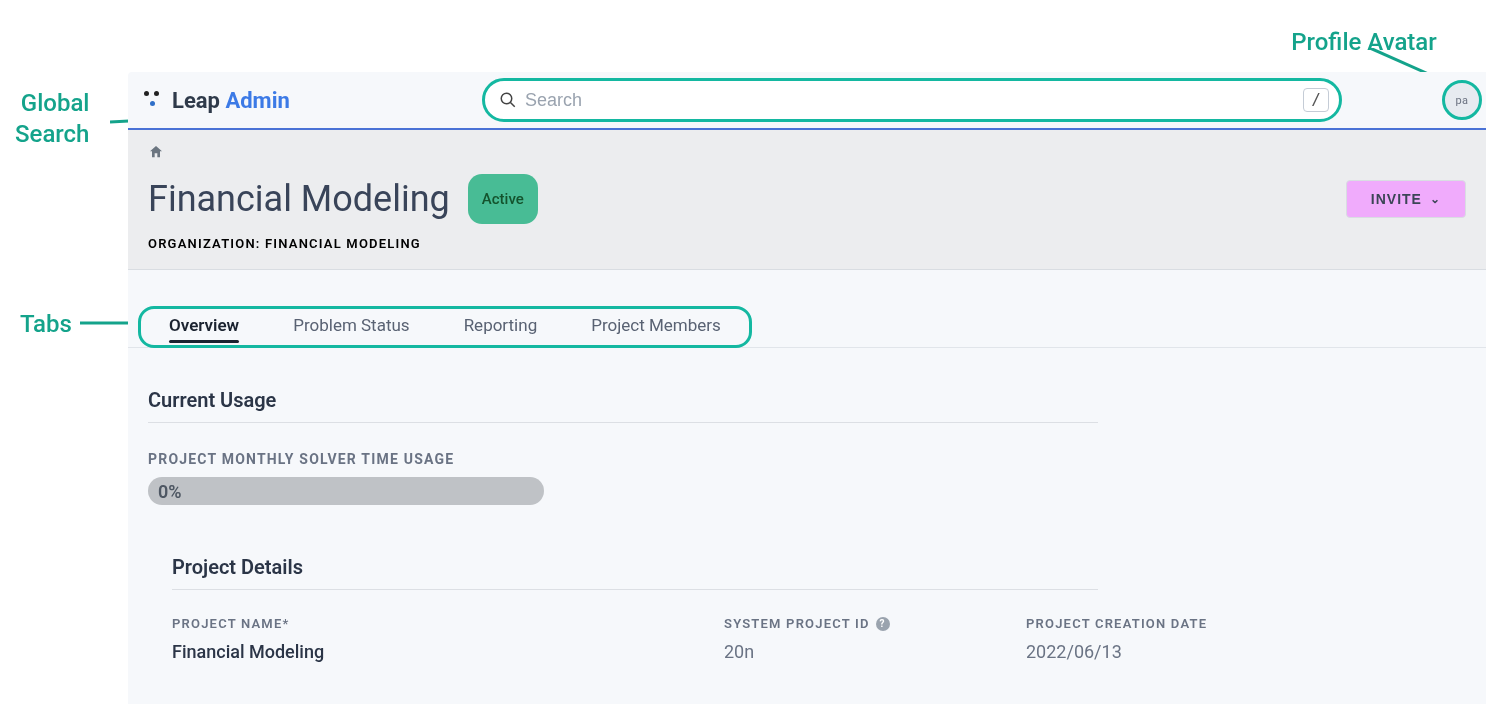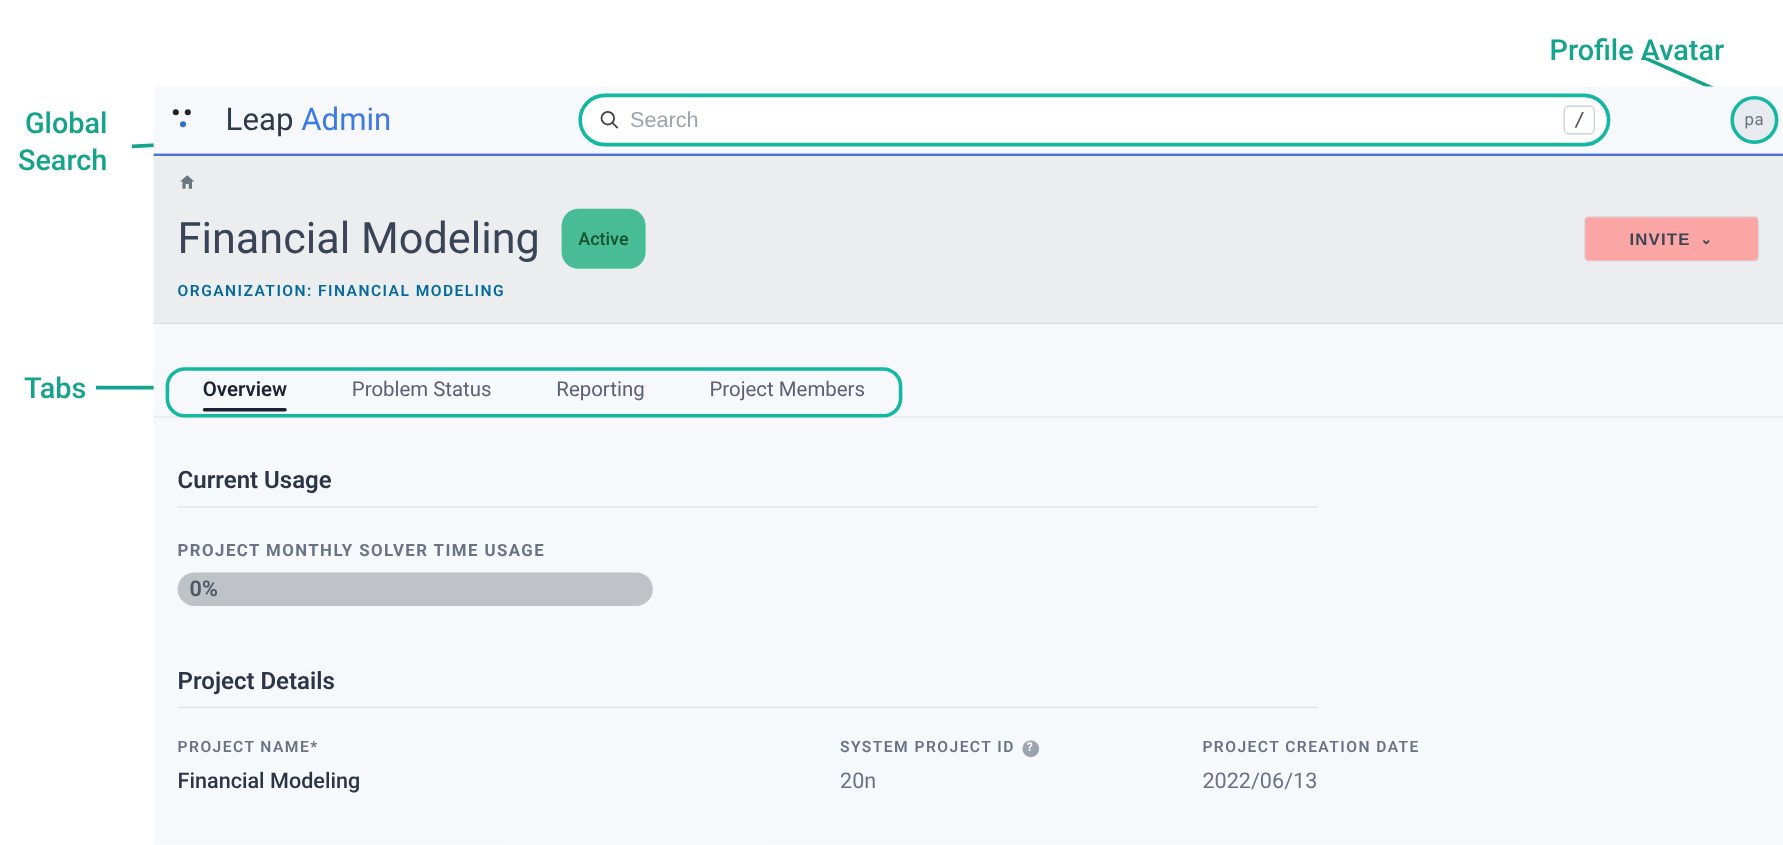--- a/index.html
+++ b/index.html
@@ -26,21 +26,21 @@
     align-items: center;
     padding: 0 16px;
     position: relative;
   }
   .brand-dots { width: 18px; height: 18px; position: relative; margin-right: 10px; }
   .brand-dots .d { position:absolute; width:5px; height:5px; border-radius:50%; }
   .brand-dots .d1 { top:0; left:0; background:#222; }
   .brand-dots .d2 { top:0; left:10px; background:#222; }
   .brand-dots .d3 { top:10px; left:6px; background:#2f6fc8; }
 
-  .brand-text { font-size: 26px; font-weight: 400; color:#2f3a4a;margin-left:16px; }
+  .brand-text { font-size: 22px; font-weight: 700; color:#2f3a4a; }
   .brand-text .admin { color:#3c7ae6; }
 
   .search-wrap {
     position: absolute;
     left: 354px;
     top: 6px;
     width: 860px;
     height: 44px;
     border: 3px solid #14b8a1;
     border-radius: 22px;
@@ -75,21 +75,21 @@
     position:absolute;
     right: 4px;
     top: 8px;
     width: 40px;
     height: 40px;
     border: 3px solid #14b8a1;
     border-radius: 50%;
     display:flex;
     align-items:center;
     justify-content:center;
-    font-size: 14px;
+    font-size: 11px;
     letter-spacing: 0.5px;
     color:#6b7280;
     background:#e7ebf0;
   }
 
   .blue-divider { height:2px; background:#4a72d6; margin:0; }
 
   .page-header {
     background:#ecedef;
     padding: 14px 20px 18px 20px;
@@ -101,41 +101,41 @@
   .badge-active {
     background:#48bc95;
     color:#14532d;
     font-size:15px;
     padding:16px 14px;
     border-radius: 14px;
     font-weight:500;
   }
   .invite-btn {
     margin-left:auto;
-    background:#fca5a5;
+    background:#f0abfc;
     border:1px solid #d9dde2;
     border-radius:4px;
-    padding: 10px 37px;
+    padding: 10px 24px;
     font-size:14px;
     letter-spacing:1px;
     font-weight:600;
     color:#3b4556;
     display:flex;
     align-items:center;
     gap:8px;
     cursor:pointer;
   }
   .invite-btn .chev { font-size:12px; }
 
   .org-line {
     margin-top: 12px;
     font-size:13px;
     letter-spacing:1.2px;
     text-transform:uppercase;
-    color:#0369a1;
+    color:#000000;
     font-weight:600;
   }
 
   .tabs-container { padding: 36px 10px 0 10px; border-bottom:1px solid #e1e5ea; }
   .tabs-highlight {
     display:inline-flex;
     border:3px solid #14b8a1;
     border-radius: 16px;
     padding: 2px 28px;
     gap: 54px;
@@ -167,21 +167,21 @@
     width: 396px;
     height: 28px;
     background:#bfc2c6;
     border-radius: 14px;
     display:flex;
     align-items:center;
     padding:0 10px;
   }
   .progress span { font-size:18px; font-weight:600; color:#4e5763;}
 
-  .details { margin-top: 50px; }
+  .details { margin-top: 50px; margin-left: 24px; }
   .detail-grid { display:flex; gap: 52px; margin-top: 26px; }
   .detail-col { min-width: 250px; }
   .detail-label { font-size:13px; letter-spacing:1.2px; font-weight:600; color:#6a7384; text-transform:uppercase; display:flex; align-items:center; gap:6px;}
   .detail-value { margin-top: 10px; font-size:18px; color:#6a7384; }
   .detail-value.strong { color:#2b3547; font-weight:500; }
   .help-dot { width:14px; height:14px; border-radius:50%; background:#9aa3ae; color:#fff; display:inline-flex; align-items:center; justify-content:center; font-size:10px; font-weight:700; }
 
 </style>
 </head>
 <body>

